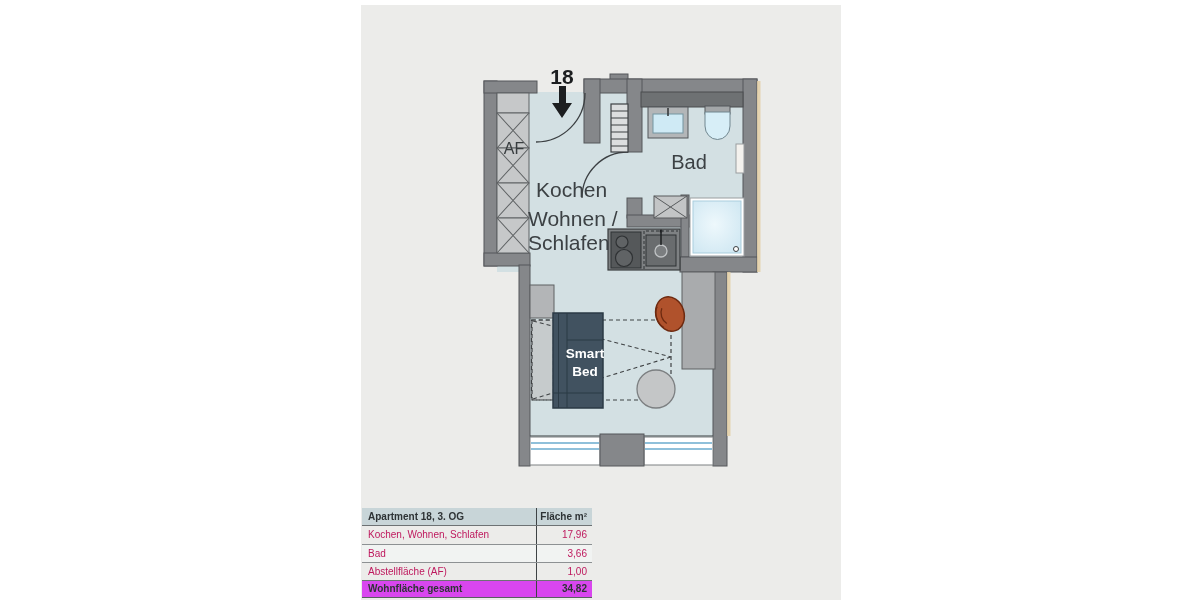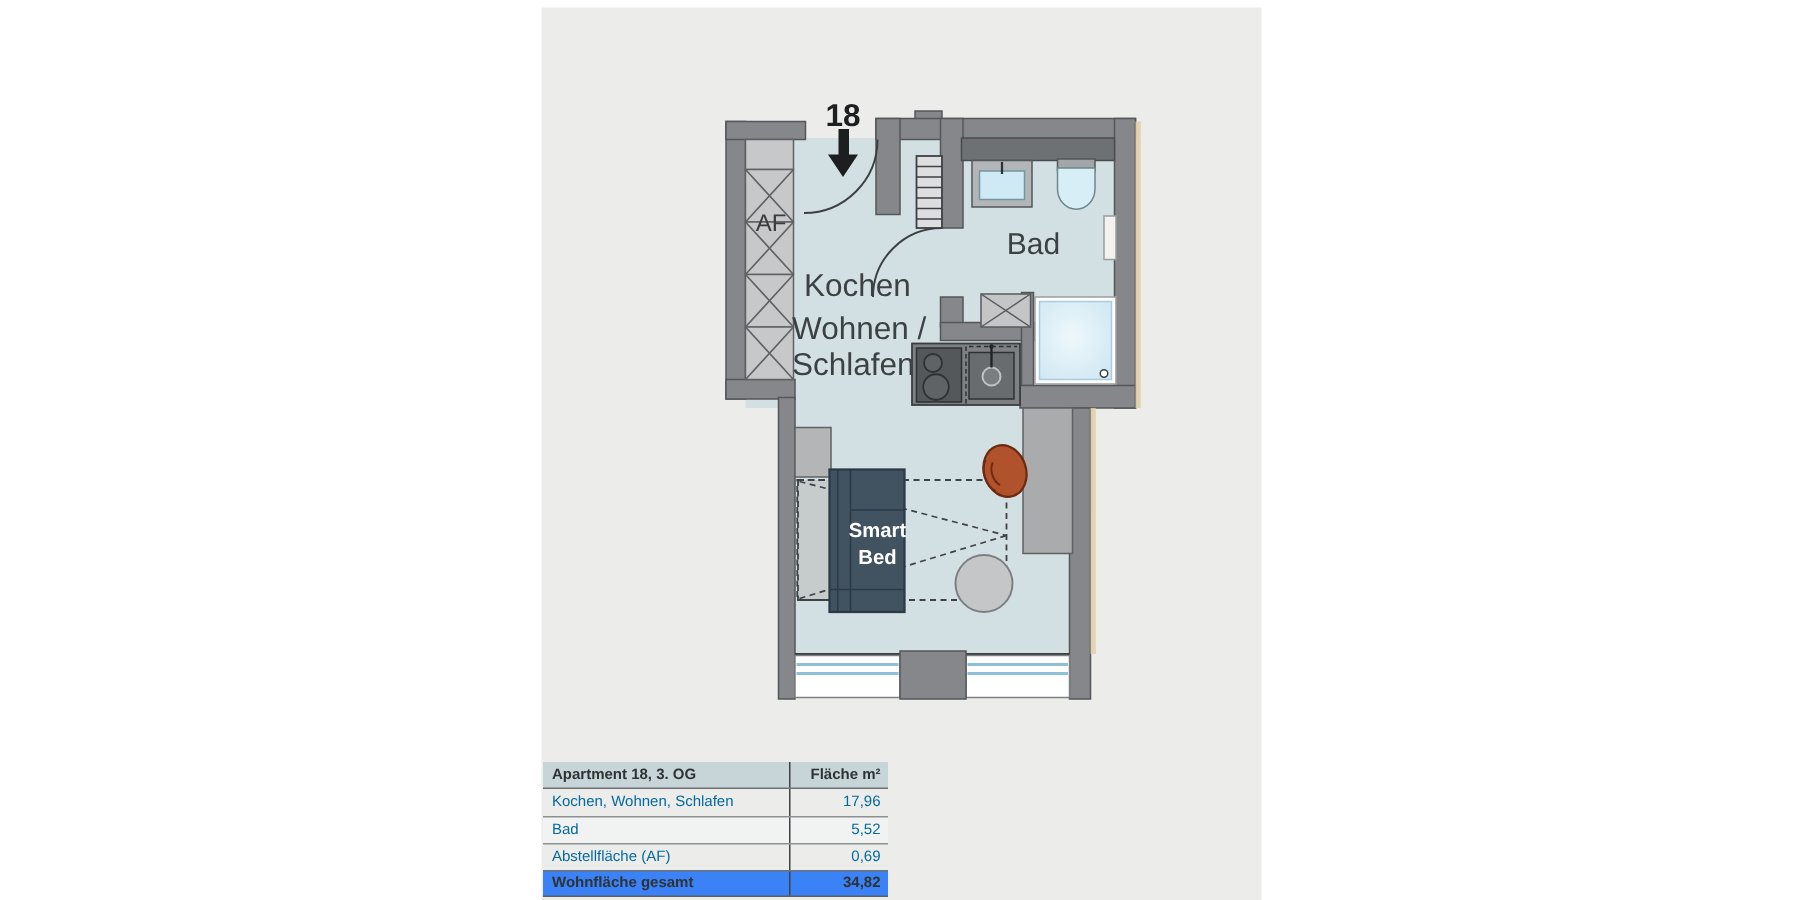--- a/index.html
+++ b/index.html
@@ -5,26 +5,26 @@
   html,body{margin:0;padding:0;background:#ffffff;}
   body{width:1200px;height:600px;position:relative;overflow:hidden;
        font-family:"Liberation Sans",sans-serif;}
   .panel{position:absolute;left:361px;top:5px;width:480px;height:595px;background:#ececea;}
   svg.plan{position:absolute;left:0;top:0;width:1200px;height:600px;}
   svg text{font-family:"Liberation Sans",sans-serif;}
 
   .area-table{position:absolute;left:362px;top:508px;width:230px;font-size:10px;line-height:1;}
   .t-row{display:flex;align-items:stretch;box-sizing:border-box;height:18px;}
   .t-head{background:#c8d5d8;font-weight:bold;color:#2e3335;border-bottom:1px solid #6d7274;}
-  .t-body{color:#0369a1;}
+  .t-body{color:#be185d;}
   .t-sep{border-top:1px solid #8d9193;}
   .t-alt{background:#f1f3f2;}
-  .t-total{background:#3b82f6;font-weight:bold;color:#2e3335;border-top:1px solid #6d7274;border-bottom:1.5px solid #5a5f61;}
+  .t-total{background:#d946ef;font-weight:bold;color:#2e3335;border-top:1px solid #6d7274;border-bottom:1.5px solid #5a5f61;}
   .t-label{flex:1;display:flex;align-items:center;padding-left:6px;white-space:nowrap;}
-  .t-value{width:66px;box-sizing:border-box;display:flex;align-items:center;justify-content:flex-end;
+  .t-value{width:56px;box-sizing:border-box;display:flex;align-items:center;justify-content:flex-end;
            padding-right:5px;border-left:1.5px solid #3e4345;}
 </style>
 </head>
 <body>
 
 <div class="panel"></div>
 
 <svg class="plan" viewBox="0 0 1200 600">
   <defs>
     <radialGradient id="showerGrad" cx="45%" cy="45%" r="70%">
@@ -159,23 +159,23 @@
   <div class="t-row t-head">
     <div class="t-label">Apartment 18, 3. OG</div>
     <div class="t-value">Fläche m²</div>
   </div>
   <div class="t-row t-body">
     <div class="t-label">Kochen, Wohnen, Schlafen</div>
     <div class="t-value">17,96</div>
   </div>
   <div class="t-row t-body t-sep t-alt">
     <div class="t-label">Bad</div>
-    <div class="t-value">5,52</div>
+    <div class="t-value">3,66</div>
   </div>
   <div class="t-row t-body t-sep">
     <div class="t-label">Abstellfläche (AF)</div>
-    <div class="t-value">0,69</div>
+    <div class="t-value">1,00</div>
   </div>
   <div class="t-row t-total">
     <div class="t-label">Wohnfläche gesamt</div>
     <div class="t-value">34,82</div>
   </div>
 </div>
 
 </body></html>

